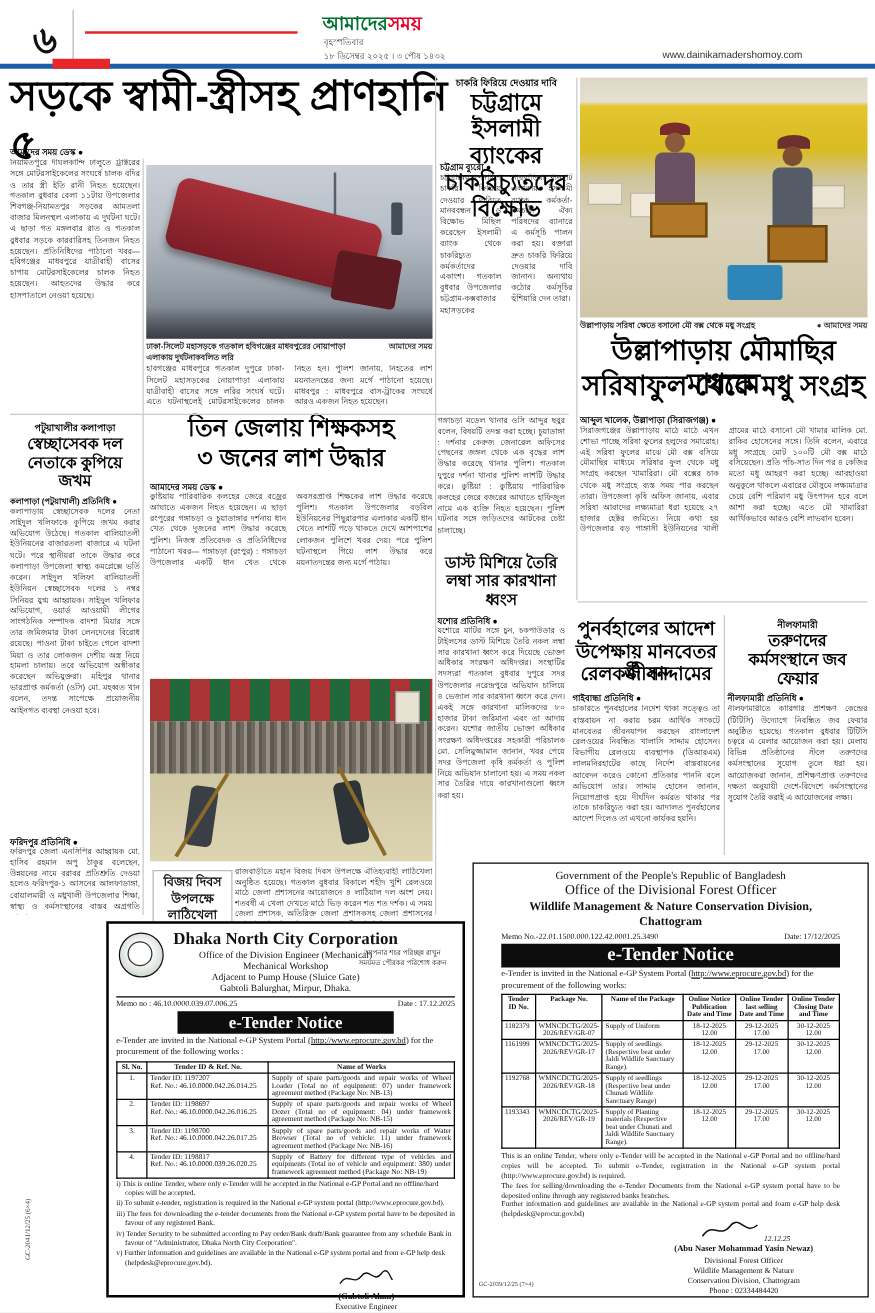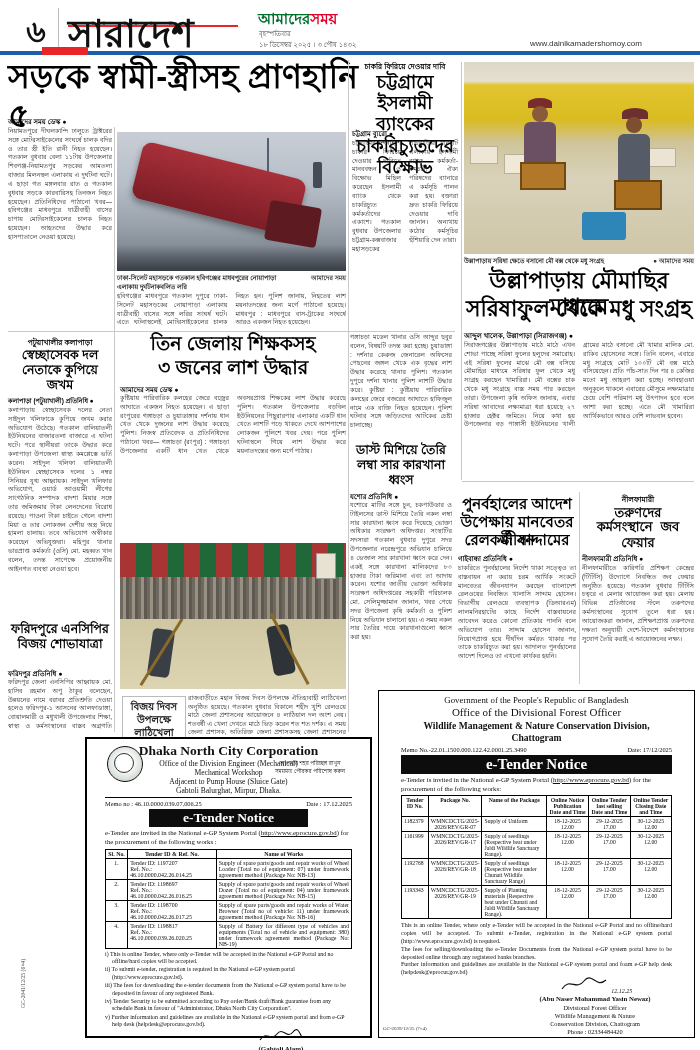--- a/index.html
+++ b/index.html
@@ -25,21 +25,20 @@
   .sigblock{text-align:center;line-height:1.25;}
 </style>
 </head>
 <body>
 
 <div class="page">
 
   <div class="abs" style="left:14px;top:8px;width:44px;height:42px;font-size:30px;font-weight:bold;text-align:center;border-right:1px solid #bbb;">৬</div>
 
   <div class="abs" style="left:68px;top:25px;width:170px;height:2px;background:#e8262a;"></div>
-  <div class="abs" style="left:68px;top:4px;width:180px;height:48px;font-size:38px;font-weight:bold;letter-spacing:0;">সারাদেশ</div>
 
   <div class="abs" style="left:258px;top:7px;">
     <span style="font-size:15px;font-weight:bold;color:#00702e;">আমাদের</span><span style="font-size:15px;font-weight:bold;color:#e4002b;">সময়</span>
   </div>
   <div class="abs" style="left:259px;top:28px;font-size:6.8px;color:#444;">বৃহস্পতিবার</div>
   <div class="abs" style="left:259px;top:39px;font-size:6.8px;color:#444;">১৮ ডিসেম্বর ২০২৫ । ৩ পৌষ ১৪৩২</div>
 
   <div class="abs" style="left:530px;top:39px;font-size:8px;color:#333;">www.dainikamadershomoy.com</div>
 
   <div class="abs" style="left:0;top:51px;width:700px;height:3.5px;background:#1b5ea9;"></div>
@@ -94,21 +93,20 @@
   <div class="abs h-bn" style="left:464px;top:268px;width:230px;font-size:22px;">উল্লাপাড়ায় মৌমাছির মাধ্যমে</div>
   <div class="abs h-bn" style="left:464px;top:296px;width:230px;font-size:22px;">সরিষাফুল থেকে মধু সংগ্রহ</div>
   <div class="abs byline" style="left:464px;top:330px;">আব্দুল খালেক, উল্লাপাড়া (সিরাজগঞ্জ) ●</div>
   <div class="abs body-txt col2" style="left:464px;top:341px;width:230px;height:136px;">সিরাজগঞ্জের উল্লাপাড়ায় মাঠে মাঠে এখন শোভা পাচ্ছে সরিষা ফুলের হলুদের সমারোহ। এই সরিষা ফুলের মাঝে মৌ বক্স বসিয়ে মৌমাছির মাধ্যমে সরিষার ফুল থেকে মধু সংগ্রহ করছেন খামারিরা। মৌ বক্সের চাক থেকে মধু সংগ্রহে ব্যস্ত সময় পার করছেন তারা। উপজেলা কৃষি অফিস জানায়, এবার সরিষা আবাদের লক্ষ্যমাত্রা ধরা হয়েছে ২৭ হাজার হেক্টর জমিতে। নিয়ে কথা হয় উপজেলার বড় পাঙ্গাসী ইউনিয়নের খালী গ্রামের মাঠে বসানো মৌ খামার মালিক মো. রাকিব হোসেনের সঙ্গে। তিনি বলেন, এবারে মধু সংগ্রহে মোট ১০০টি মৌ বক্স মাঠে বসিয়েছেন। প্রতি পাঁচ-সাত দিন পর ৪ কেজির মতো মধু আহরণ করা হচ্ছে। আবহাওয়া অনুকূলে থাকলে এবারের মৌসুমে লক্ষ্যমাত্রার চেয়ে বেশি পরিমাণ মধু উৎপাদন হবে বলে আশা করা হচ্ছে। এতে মৌ খামারিরা আর্থিকভাবে আরও বেশি লাভবান হবেন।</div>
 
   <div class="abs kicker" style="left:8px;top:337px;width:104px;">পটুয়াখালীর কলাপাড়া</div>
   <div class="abs h-bn" style="left:8px;top:348px;width:104px;font-size:12.5px;">স্বেচ্ছাসেবক দল নেতাকে কুপিয়ে জখম</div>
   <div class="abs byline" style="left:8px;top:396px;font-size:6.4px;">কলাপাড়া (পটুয়াখালী) প্রতিনিধি ●</div>
   <div class="abs body-txt" style="left:8px;top:406px;width:104px;height:210px;">কলাপাড়ায় স্বেচ্ছাসেবক দলের নেতা সাইদুল খলিফাকে কুপিয়ে জখম করার অভিযোগ উঠেছে। গতকাল বালিয়াতলী ইউনিয়নের বাজারতলা বাজারে এ ঘটনা ঘটে। পরে স্থানীয়রা তাকে উদ্ধার করে কলাপাড়া উপজেলা স্বাস্থ্য কমপ্লেক্সে ভর্তি করেন। সাইদুল খলিফা বালিয়াতলী ইউনিয়ন স্বেচ্ছাসেবক দলের ১ নম্বর সিনিয়র যুগ্ম আহ্বায়ক। সাইদুল খলিফার অভিযোগ, ওয়ার্ড আওয়ামী লীগের সাংগঠনিক সম্পাদক বাদশা মিয়ার সঙ্গে তার জমিজমার টাকা লেনদেনের বিরোধ রয়েছে। পাওনা টাকা চাইতে গেলে বাদশা মিয়া ও তার লোকজন দেশীয় অস্ত্র নিয়ে হামলা চালায়। তবে অভিযোগ অস্বীকার করেছেন অভিযুক্তরা। মহিপুর থানার ভারপ্রাপ্ত কর্মকর্তা (ওসি) মো. মহব্বত খান বলেন, তদন্ত সাপেক্ষে প্রয়োজনীয় আইনগত ব্যবস্থা নেওয়া হবে।</div>
 
-  <div class="abs h-bn" style="left:8px;top:622px;width:104px;font-size:12.5px;">ফরিদপুরে এনসিপির বিজয় শোভাযাত্রা</div>
   <div class="abs byline" style="left:8px;top:668px;">ফরিদপুর প্রতিনিধি ●</div>
   <div class="abs body-txt" style="left:8px;top:678px;width:104px;height:54px;">ফরিদপুর জেলা এনসিপির আহ্বায়ক মো. হাসিব রহমান অপু ঠাকুর বলেছেন, উন্নয়নের নামে বরাবর প্রতিশ্রুতি দেওয়া হলেও ফরিদপুর-১ আসনের আলফাডাঙ্গা, বোয়ালমারী ও মধুখালী উপজেলার শিক্ষা, স্বাস্থ্য ও কর্মসংস্থানের বাস্তব অগ্রগতি দৃশ্যমান নয়।</div>
 
   <div class="abs h-bn" style="left:120px;top:333px;width:226px;font-size:19px;">তিন জেলায় শিক্ষকসহ</div>
   <div class="abs h-bn" style="left:120px;top:357px;width:226px;font-size:19px;">৩ জনের লাশ উদ্ধার</div>
   <div class="abs byline" style="left:120px;top:384px;">আমাদের সময় ডেস্ক ●</div>
   <div class="abs body-txt col2" style="left:120px;top:394px;width:226px;height:146px;">কুষ্টিয়ায় পারিবারিক কলহের জেরে বজ্রের আঘাতে একজন নিহত হয়েছেন। এ ছাড়া রংপুরের গঙ্গাচড়া ও চুয়াডাঙ্গার দর্শনায় ধান খেত থেকে দুজনের লাশ উদ্ধার করেছে পুলিশ। নিজস্ব প্রতিবেদক ও প্রতিনিধিদের পাঠানো খবর— গঙ্গাচড়া (রংপুর) : গঙ্গাচড়া উপজেলার একটি ধান খেত থেকে অবসরপ্রাপ্ত শিক্ষকের লাশ উদ্ধার করেছে পুলিশ। গতকাল উপজেলার বড়বিল ইউনিয়নের পিছুরারপার এলাকার একটি ধান খেতে লাশটি পড়ে থাকতে দেখে আশপাশের লোকজন পুলিশে খবর দেয়। পরে পুলিশ ঘটনাস্থলে গিয়ে লাশ উদ্ধার করে ময়নাতদন্তের জন্য মর্গে পাঠায়।</div>
 
   <div class="abs" style="left:120px;top:543px;width:226px;height:146px;overflow:hidden;background:#d9d0ae;">
     <div class="abs" style="left:0;top:0;width:226px;height:34px;background:repeating-linear-gradient(90deg,#a83434 0 16px,#20683a 16px 32px);"></div>
@@ -133,33 +131,33 @@
   <div class="abs body-txt" style="left:350px;top:501px;width:102px;height:230px;">যশোরে মাটির সঙ্গে চুন, চকপাউডার ও টাইলসের ডাস্ট মিশিয়ে তৈরি নকল লম্বা সার কারখানা ধ্বংস করে দিয়েছে ভোক্তা অধিকার সংরক্ষণ অধিদপ্তর। সংস্থাটির সদস্যরা গতকাল বুধবার দুপুরে সদর উপজেলার নরেন্দ্রপুরে অভিযান চালিয়ে ৪ ভেজাল সার কারখানা ধ্বংস করে দেন। একই সঙ্গে কারখানা মালিকদের ৮০ হাজার টাকা জরিমানা এবং তা আদায় করেন। যশোর জাতীয় ভোক্তা অধিকার সংরক্ষণ অধিদপ্তরের সহকারী পরিচালক মো. সেলিমুজ্জামান জানান, খবর পেয়ে সদর উপজেলা কৃষি কর্মকর্তা ও পুলিশ নিয়ে অভিযান চালানো হয়। এ সময় নকল সার তৈরির দায়ে কারখানাগুলো ধ্বংস করা হয়।</div>
 
   <div class="abs h-bn" style="left:458px;top:495px;width:118px;font-size:15px;">পুনর্বহালের আদেশ</div>
   <div class="abs h-bn" style="left:458px;top:513px;width:118px;font-size:15px;">উপেক্ষায় মানবেতর জীবন</div>
   <div class="abs h-bn" style="left:458px;top:531px;width:118px;font-size:15px;">রেলকর্মী সাদ্দামের</div>
   <div class="abs byline" style="left:458px;top:553px;">গাইবান্ধা প্রতিনিধি ●</div>
   <div class="abs body-txt" style="left:458px;top:564px;width:118px;height:120px;">চাকরিতে পুনর্বহালের নির্দেশ থাকা সত্ত্বেও তা বাস্তবায়ন না করায় চরম আর্থিক সংকটে মানবেতর জীবনযাপন করছেন বাংলাদেশ রেলওয়ের নিবন্ধিত খালাসি সাদ্দাম হোসেন। বিভাগীয় রেলওয়ে ব্যবস্থাপক (ডিআরএম) লালমনিরহাটের কাছে নির্দেশ বাস্তবায়নের আবেদন করেও কোনো প্রতিকার পাননি বলে অভিযোগ তার। সাদ্দাম হোসেন জানান, নিয়োগপ্রাপ্ত হয়ে দীর্ঘদিন কর্মরত থাকার পর তাকে চাকরিচ্যুত করা হয়। আদালত পুনর্বহালের আদেশ দিলেও তা এখনো কার্যকর হয়নি।</div>
 
   <div class="abs kicker" style="left:582px;top:494px;width:112px;">নীলফামারী</div>
   <div class="abs h-bn" style="left:582px;top:505px;width:112px;font-size:13px;">তরুণদের</div>
-  <div class="abs h-bn" style="left:582px;top:520px;width:112px;font-size:13px;font-family:Liberation Mono, monospace;">কর্মসংস্থানে জব</div>
+  <div class="abs h-bn" style="left:582px;top:520px;width:112px;font-size:13px;">কর্মসংস্থানে জব</div>
   <div class="abs h-bn" style="left:582px;top:535px;width:112px;font-size:13px;">ফেয়ার</div>
   <div class="abs byline" style="left:582px;top:553px;">নীলফামারী প্রতিনিধি ●</div>
   <div class="abs body-txt" style="left:582px;top:564px;width:112px;height:120px;">নীলফামারীতে কারিগরি প্রশিক্ষণ কেন্দ্রের (টিটিসি) উদ্যোগে নিবন্ধিত জব ফেয়ার অনুষ্ঠিত হয়েছে। গতকাল বুধবার টিটিসি চত্বরে এ মেলার আয়োজন করা হয়। মেলায় বিভিন্ন প্রতিষ্ঠানের স্টলে তরুণদের কর্মসংস্থানের সুযোগ তুলে ধরা হয়। আয়োজকরা জানান, প্রশিক্ষণপ্রাপ্ত তরুণদের দক্ষতা অনুযায়ী দেশে-বিদেশে কর্মসংস্থানের সুযোগ তৈরি করাই এ আয়োজনের লক্ষ্য।</div>
 
   <div class="abs vline" style="left:114px;top:127px;height:605px;"></div>
   <div class="abs vline" style="left:348px;top:60px;height:672px;"></div>
   <div class="abs vline" style="left:461px;top:62px;height:418px;"></div>
   <div class="abs vline" style="left:579px;top:492px;height:192px;"></div>
   <div class="abs hline" style="left:8px;top:331px;width:447px;"></div>
   <div class="abs hline" style="left:462px;top:481px;width:232px;"></div>
 
-  <div class="abs serif" style="left:85px;top:737px;width:287px;height:301px;border:2px solid #000;padding:4px 18px;box-sizing:border-box;background:#fff;">
+  <div class="abs serif" style="left:85px;top:737px;width:287px;height:301px;border:2px solid #000;padding:4px 6px;box-sizing:border-box;background:#fff;">
     <div style="position:relative;border-bottom:1px solid #000;padding-bottom:2px;">
       <div style="position:absolute;left:2px;top:3px;width:34px;height:34px;border:1.6px solid #111;border-radius:50%;background:radial-gradient(circle at 50% 45%,#fff 30%,#cfd8cf 75%,#9fae9f 100%);">
         <div style="position:absolute;left:6px;top:6px;width:18px;height:18px;border:1px solid #333;border-radius:50%;"></div>
       </div>
       <div style="position:absolute;right:0;top:16px;width:84px;text-align:center;font-family:'Liberation Sans',sans-serif;font-size:5.6px;line-height:1.5;">
         <div>আপনার শহর পরিচ্ছন্ন রাখুন</div>
         <div>সময়মত পৌরকর পরিশোধ করুন</div>
       </div>
       <div style="text-align:center;">
         <div style="font-size:13.5px;font-weight:bold;">Dhaka North City Corporation</div>

